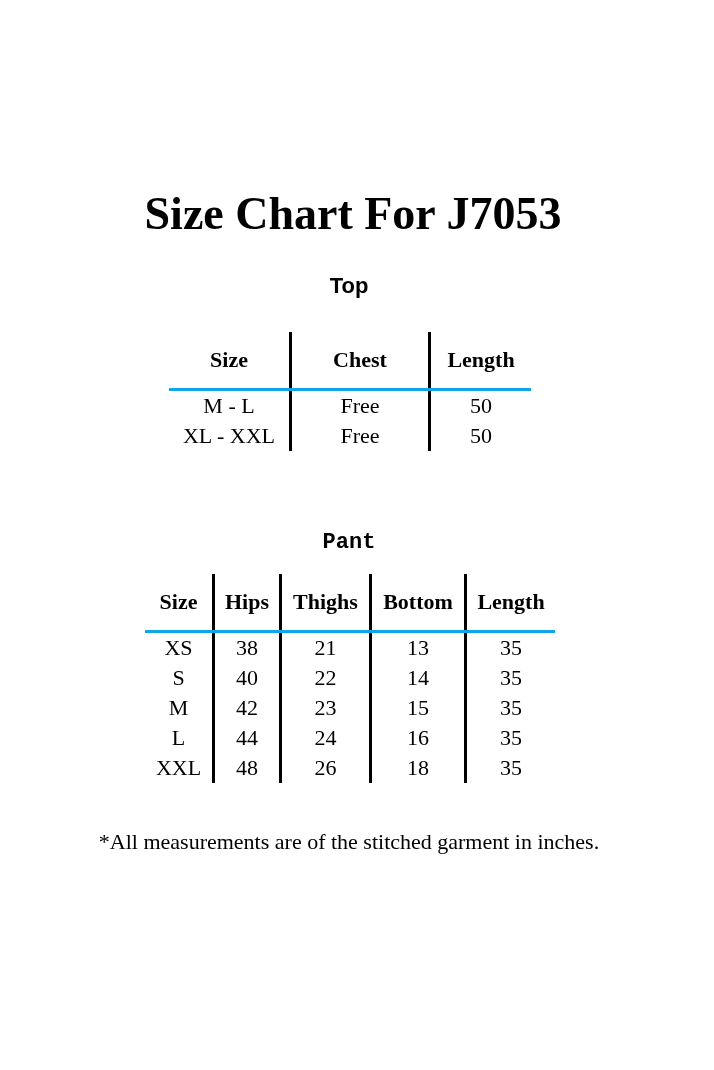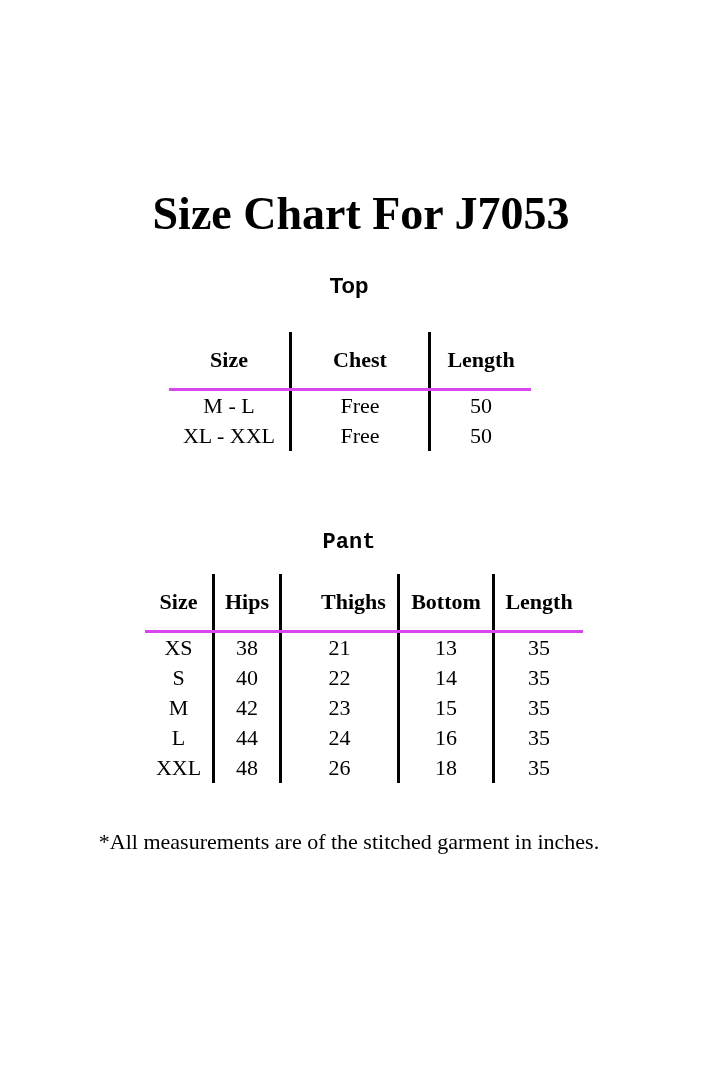--- a/index.html
+++ b/index.html
@@ -1,44 +1,44 @@
 <!DOCTYPE html>
 <html><head>
   <meta charset="utf-8">
   <style>
     html, body { margin: 0; padding: 0; background: #ffffff; }
     body { width: 714px; height: 1070px; position: relative; color: #000; overflow: hidden; }
     .title {
-      position: absolute; left: 12px; width: 698px; top: 186px; text-align: center;
+      position: absolute; left: 4px; width: 698px; top: 186px; text-align: center;
       font-family: "Liberation Serif", serif; font-weight: bold; font-size: 46px; line-height: 56px;
     }
     .section {
       position: absolute; left: 0; width: 698px; text-align: center;
       font-family: "Liberation Sans", sans-serif; font-weight: bold; font-size: 22px; line-height: 26px;
     }
     .sec-top { top: 273px; }
     .sec-pant { top: 530px; font-family: Liberation Mono, monospace; }
     table.chart {
       position: absolute; border-collapse: collapse;
       font-family: "Liberation Serif", serif; font-size: 22px;
     }
     table.chart th {
       font-weight: bold; height: 56px; vertical-align: middle; padding: 0; text-align: center;
-      border-bottom: 3px solid #d946ef;
+      border-bottom: 3px solid #0ea5e9;
     }
     table.chart td { padding: 0; height: 30px; text-align: center; line-height: 30px; }
     table.chart .vl { border-left: 3px solid #000; }
     .top-table { left: 169px; top: 332px; }
     .top-table .c0 { width: 120px; }
     .top-table .c1 { width: 136px; }
     .top-table .c2 { width: 100px; }
     .pant-table { left: 145px; top: 574px; }
     .pant-table .c0 { width: 67px; }
     .pant-table .c1 { width: 64px; }
-    .pant-table .c2 { width: 87px; padding-left: 28px; }
+    .pant-table .c2 { width: 87px; }
     .pant-table .c3 { width: 92px; }
     .pant-table .c4 { width: 88px; }
     .note {
       position: absolute; left: 0; width: 698px; top: 828px; text-align: center;
       font-family: "Liberation Serif", serif; font-weight: normal; font-size: 22px; line-height: 28px;
       padding-left: 0;
     }
   </style>
 </head>
 <body>

